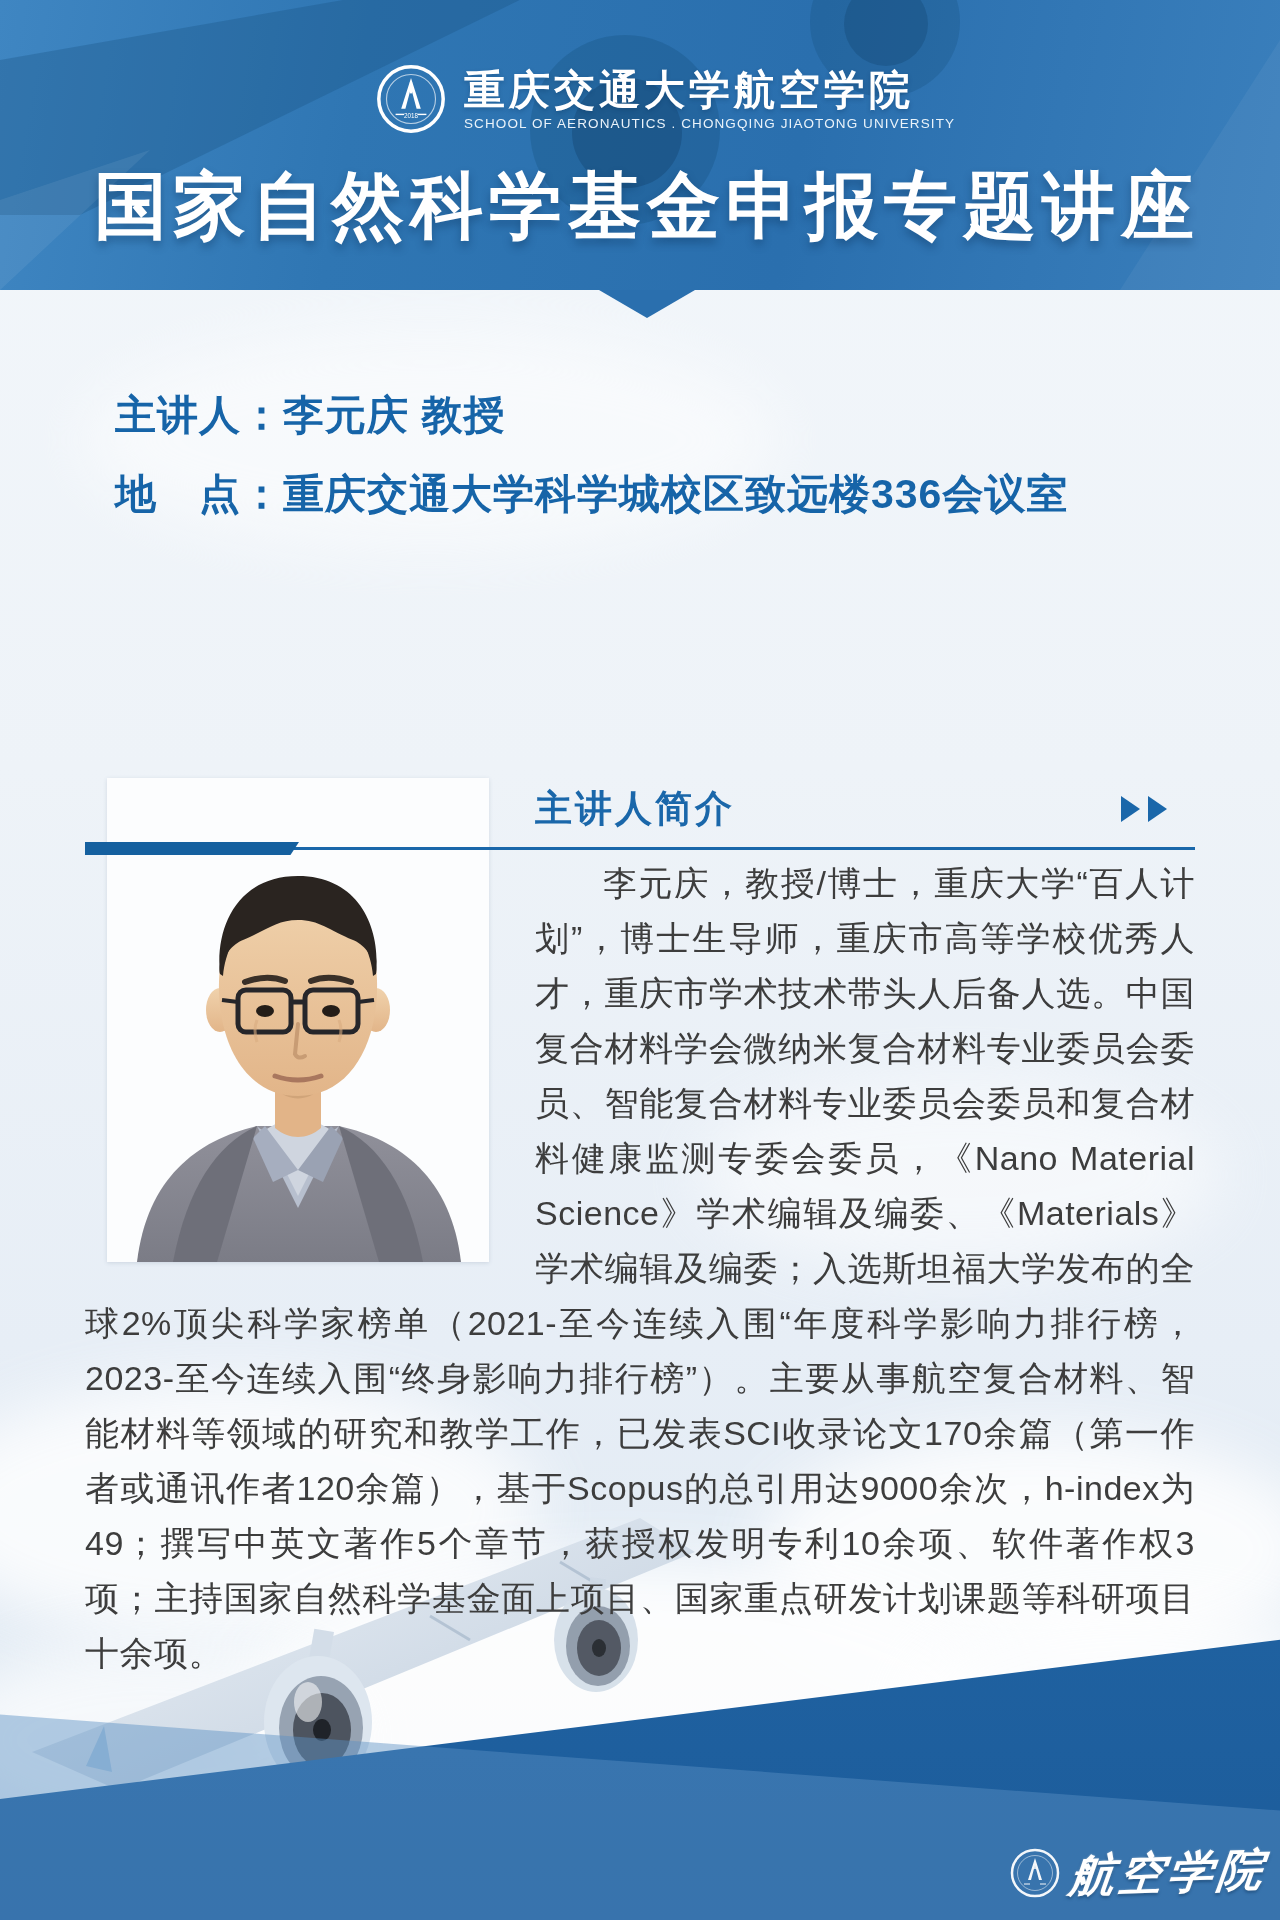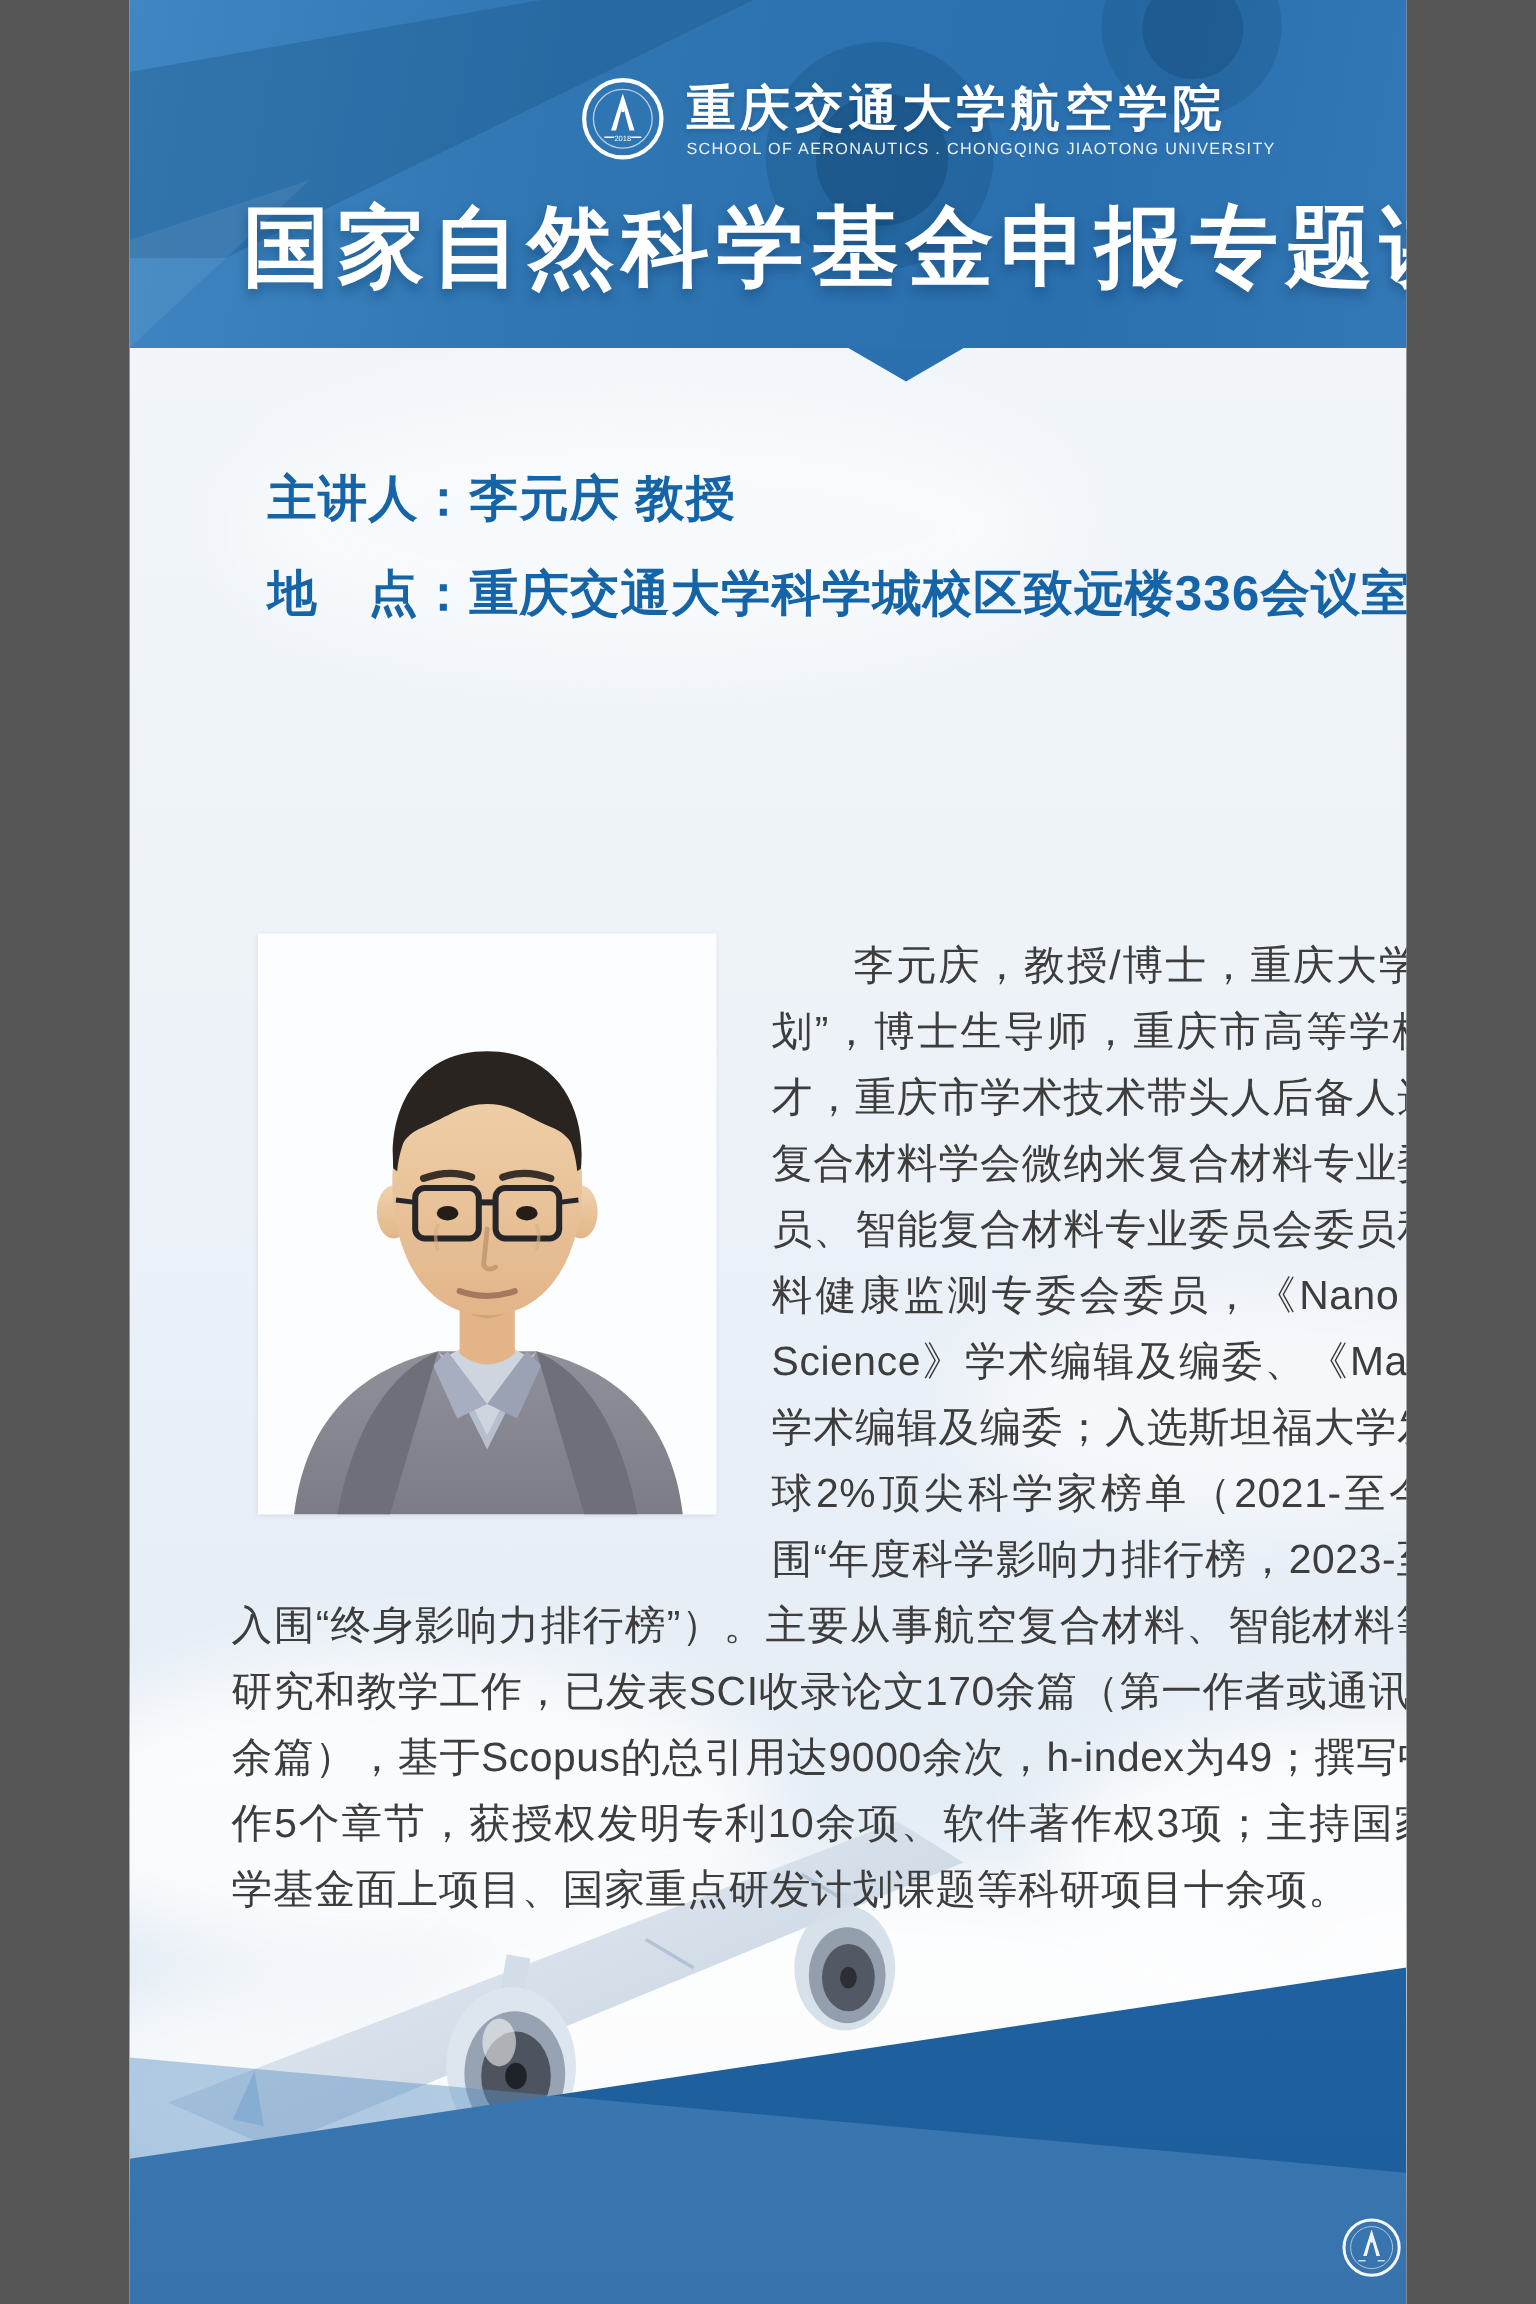--- a/index.html
+++ b/index.html
@@ -1,21 +1,21 @@
 <!DOCTYPE html>
 <html><head>
 <meta charset="utf-8">
 <style>
   * { margin: 0; padding: 0; box-sizing: border-box; }
   html, body { background: #555; }
   body { font-family: "Liberation Sans", sans-serif; }
 
   .poster {
     position: relative;
-    width: 1064px;
+    width: 1280px;
     height: 1920px;
     margin: 0 auto;
     overflow: hidden;
     background: linear-gradient(180deg, #f3f7fb 0%, #eef3f8 40%, #e7eef6 70%, #dde8f2 100%);
   }
 
   
   .cloud {
     position: absolute;
     border-radius: 50%;
@@ -332,20 +332,31 @@
         <ellipse cx="224" cy="233" rx="9" ry="6" fill="#241d18"></ellipse>
 
         <path d="M191 246 L188 276 Q191 282 198 278" stroke="#c89c74" stroke-width="4" fill="none" stroke-linecap="round"></path>
 
         <path d="M168 298 Q191 306 214 298" stroke="#a9775e" stroke-width="5" fill="none" stroke-linecap="round"></path>
         <path d="M150 264 Q146 252 150 242" stroke="#d8ab80" stroke-width="3" fill="none" opacity=".6"></path>
         <path d="M232 264 Q236 252 232 242" stroke="#d8ab80" stroke-width="3" fill="none" opacity=".6"></path>
       </svg>
     </div>
 
+    <div class="section-head">
+      <span class="st-title">主讲人简介</span>
+      <span class="st-arrows">
+        <span class="st-arrow"></span>
+          <span class="st-arrow"></span>
+      </span>
+      <div class="st-rule">
+        <div class="rule-thin"></div>
+        <div class="rule-thick"></div>
+      </div>
+    </div>
 
     <p class="bio">李元庆，教授/博士，重庆大学“百人计划”，博士生导师，重庆市高等学校优秀人才，重庆市学术技术带头人后备人选。中国复合材料学会微纳米复合材料专业委员会委员、智能复合材料专业委员会委员和复合材料健康监测专委会委员，《Nano Material Science》学术编辑及编委、《Materials》学术编辑及编委；入选斯坦福大学发布的全球2%顶尖科学家榜单（2021-至今连续入围“年度科学影响力排行榜，2023-至今连续入围“终身影响力排行榜”）。主要从事航空复合材料、智能材料等领域的研究和教学工作，已发表SCI收录论文170余篇（第一作者或通讯作者120余篇），基于Scopus的总引用达9000余次，h-index为49；撰写中英文著作5个章节，获授权发明专利10余项、软件著作权3项；主持国家自然科学基金面上项目、国家重点研发计划课题等科研项目十余项。</p>
   </div>
 
   <div class="wedge-solid"></div>
   <div class="wedge-light"></div>
 
 
   <div class="watermark">
     <svg class="wm-emblem" viewBox="0 0 100 100">

